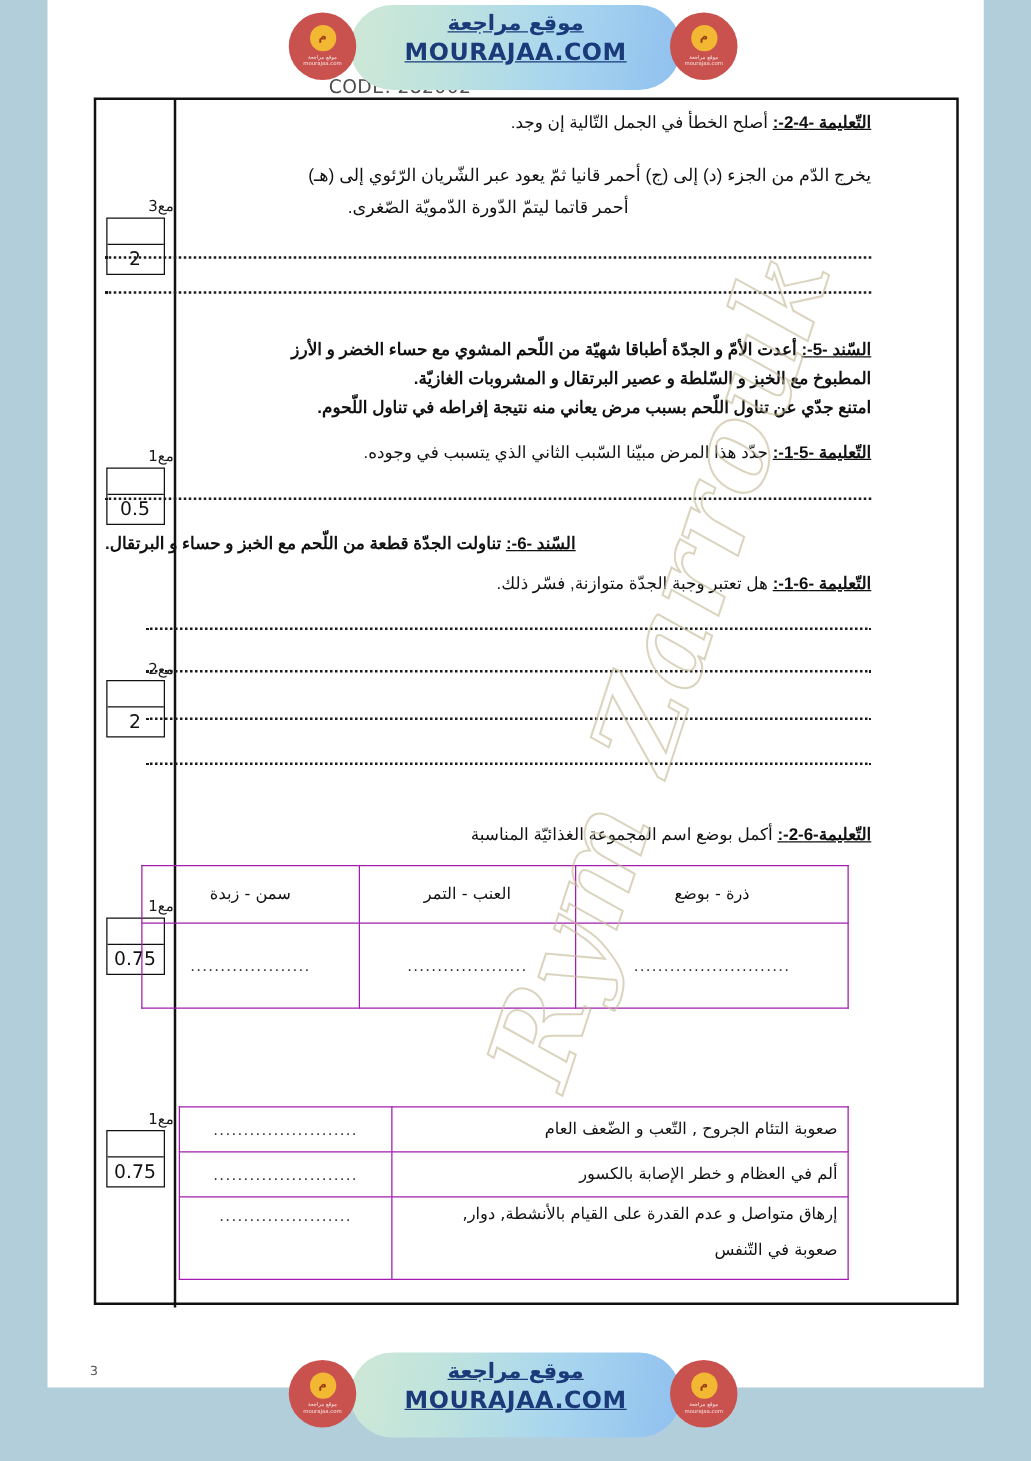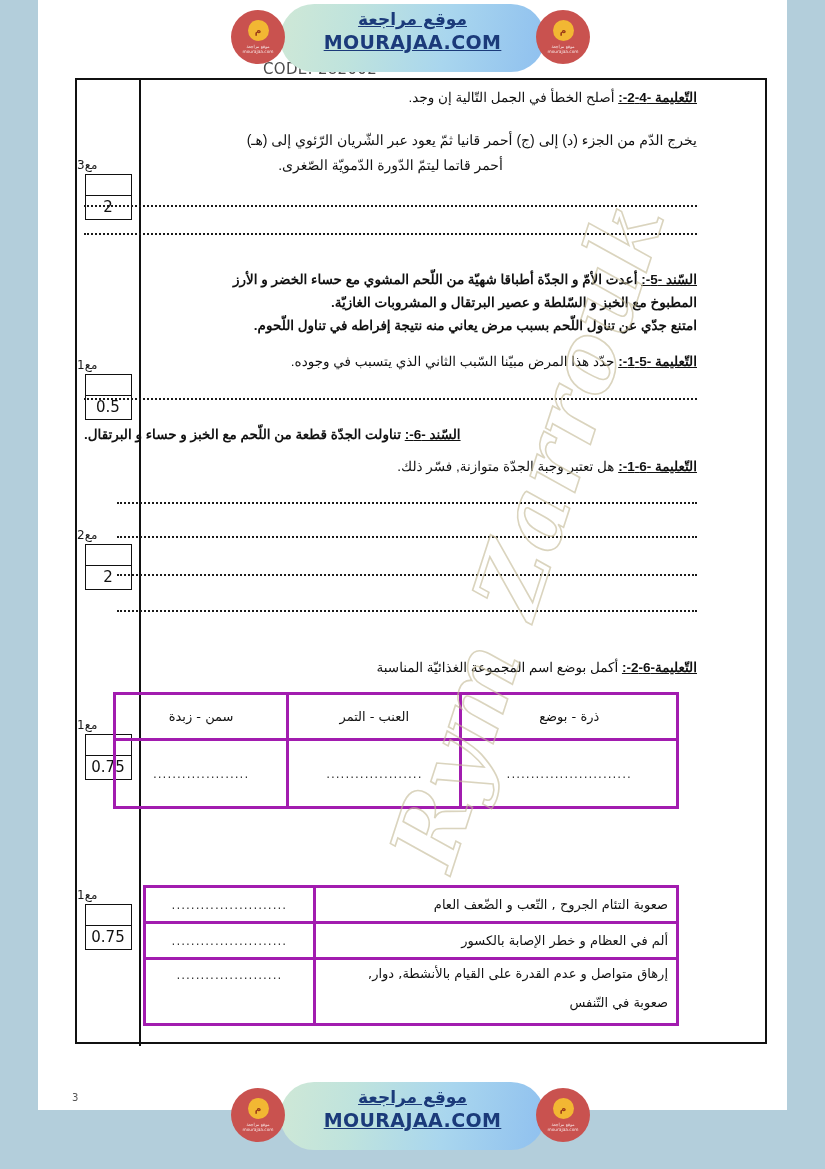--- a/index.html
+++ b/index.html
@@ -118,21 +118,21 @@
 
   
   .marks-col {
     position: absolute;
     left: 0px; top: 0px;
     width: 62px; height: 966px;
   }
   .mark-group { position: absolute; left: 0; width: 62px; }
   .mark-head {
     font-size: 12px; color: #1a1a1a; direction: rtl;
-    text-align: left; padding-bottom: 2px; white-space: nowrap;
+    text-align: right; padding-bottom: 2px; white-space: nowrap;
   }
   .mark-box {
     width: 47px; margin: 0 auto;
     border: 1.6px solid #111;
     background: #fff;
   }
   .mark-box .cell-empty { height: 21px; border-bottom: 1.6px solid #111; }
   .mark-box .cell-val {
     height: 23px; line-height: 23px;
     text-align: center; font-size: 15px; color: #111;
@@ -169,21 +169,21 @@
     height: 0;
   }
 
   
   table.exam {
     border-collapse: collapse;
     direction: rtl;
     background: transparent;
   }
   table.exam td {
-    border: 3px solid #a21caf;
+    border: 1px solid #a21caf;
     font-size: 13px;
     color: #111;
     padding: 4px 8px;
     vertical-align: middle;
     text-align: center;
     background: transparent;
   }
   table.food { width: 566px; }
   table.food td.hdr { height: 46px; }
   table.food td.ans { height: 68px; color:#333; letter-spacing:1px; font-size:12px;}

